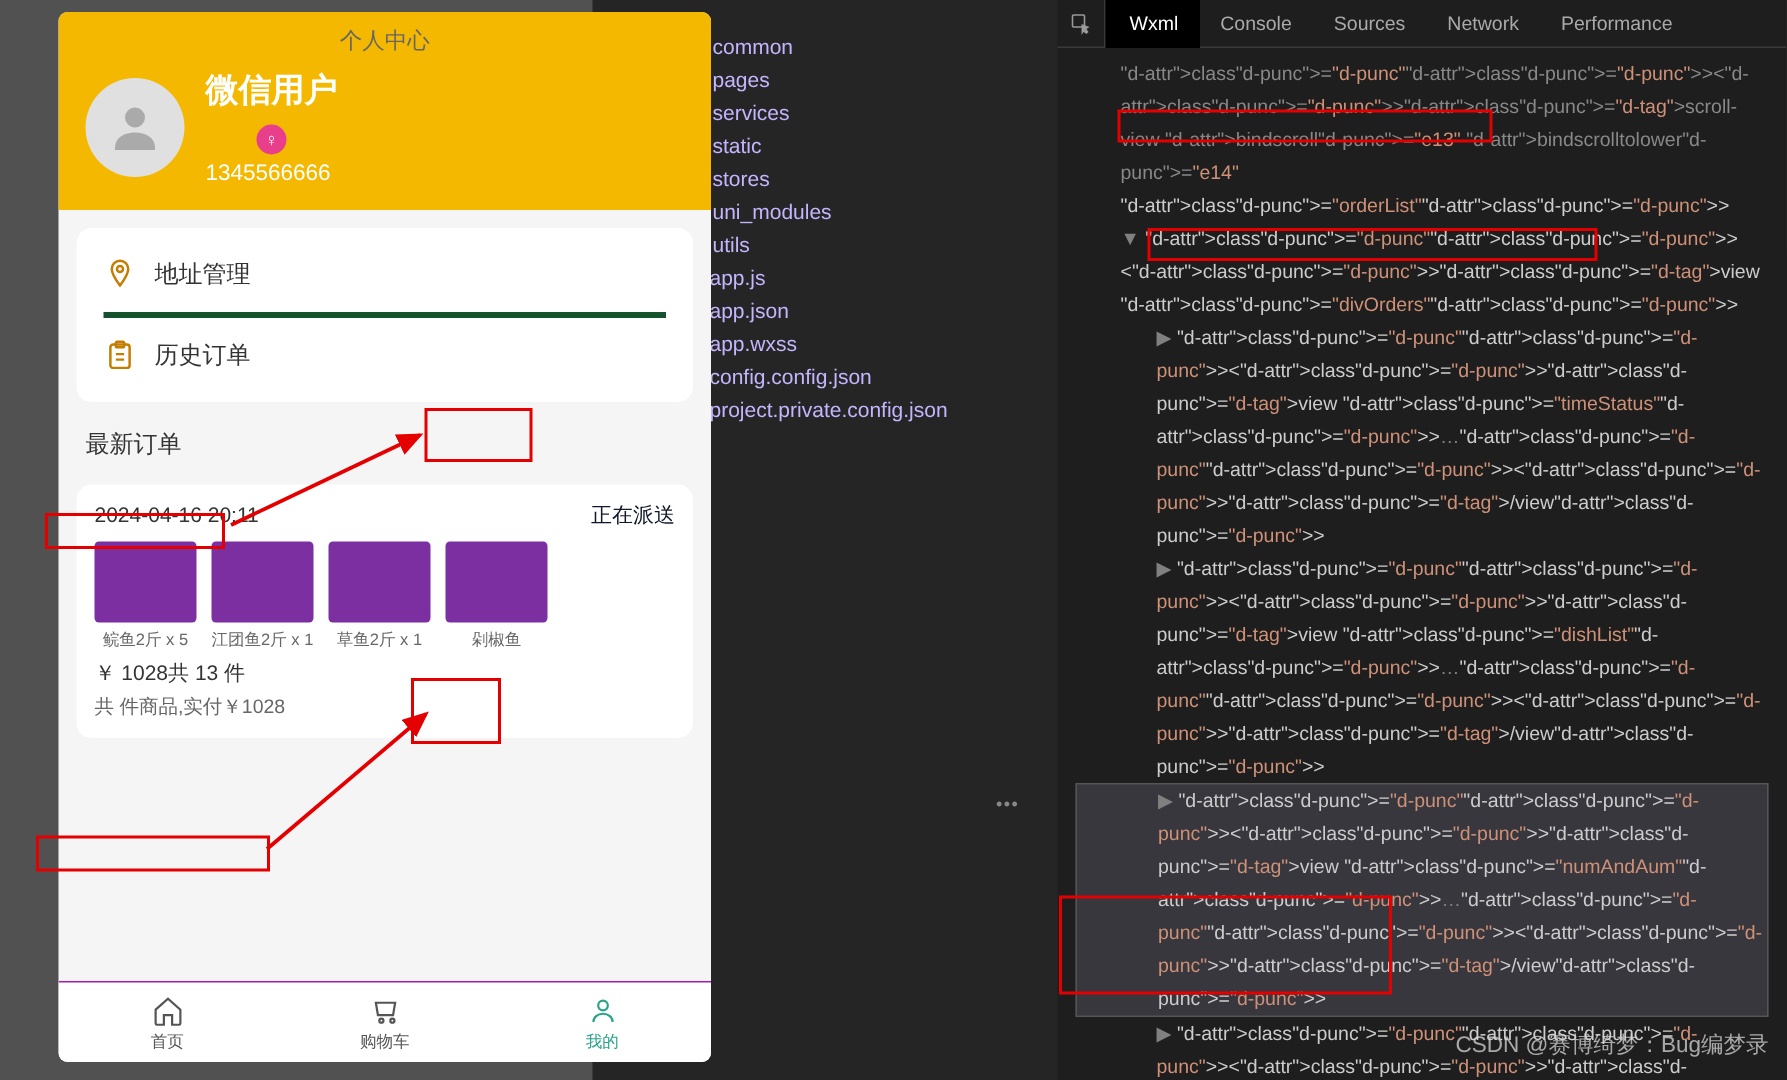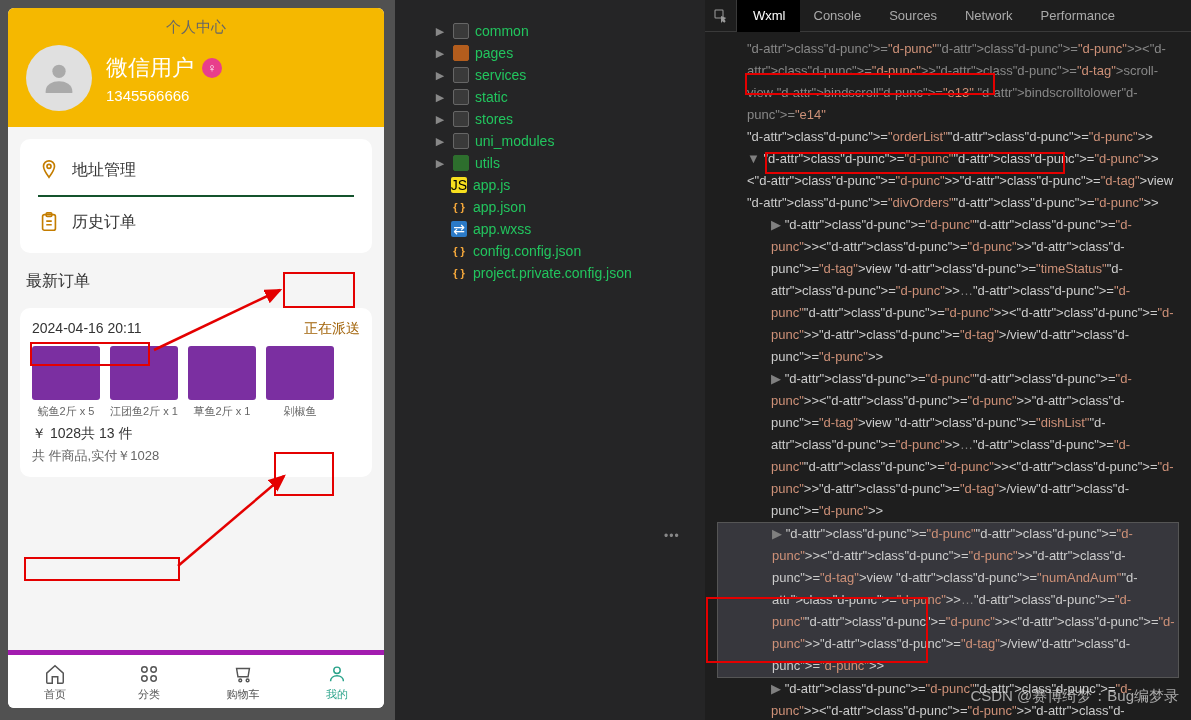--- a/index.html
+++ b/index.html
@@ -1,62 +1,62 @@
 <!DOCTYPE html>
 <html><head>
 <meta charset="utf-8">
 <style>
 * { margin: 0; padding: 0; box-sizing: border-box; font-family: -apple-system, "Microsoft YaHei", sans-serif; }
 body { background: #252526; display: flex; width: 1191px; height: 720px; overflow: hidden; color: #ccc; position: relative; }
 
 
 .mobile-wrap { width: 395px; height: 720px; background: #515151; padding: 8px; position: relative; }
-.mobile { width: 376px; height: 700px; background: #f5f5f5; border-radius: 6px; overflow: hidden; position: relative; display: flex; flex-direction: column; }
+.mobile { width: 435px; height: 700px; background: #f5f5f5; border-radius: 6px; overflow: hidden; position: relative; display: flex; flex-direction: column; margin-left: 31px; }
 .m-header { background: #f5b800; padding: 10px 0 16px 0; }
 .m-title { text-align: center; font-size: 15px; color: #666; padding-bottom: 8px; }
 .m-user { display: flex; align-items: center; padding: 0 18px; }
 .m-avatar { width: 66px; height: 66px; border-radius: 50%; background: #e0e0e0; display: flex; align-items: center; justify-content: center; }
 .m-avatar svg { width: 40px; height: 40px; fill: #aaa; }
 .m-uinfo { margin-left: 14px; color: #fff; }
-.m-uname { font-size: 22px; font-weight: 400; display: flex; align-items: center; gap: 8px; }
+.m-uname { font-size: 22px; font-weight: 700; display: flex; align-items: center; gap: 8px; flex-direction: column; }
 .m-badge { width: 20px; height: 20px; border-radius: 50%; background: #e83e8c; display: inline-flex; align-items: center; justify-content: center; color: #fff; font-size: 12px; }
 .m-phone { font-size: 15px; margin-top: 4px; }
 .m-menu { background: #fff; margin: 12px; border-radius: 10px; padding: 6px 18px; }
 .m-menu-item { display: flex; align-items: center; padding: 14px 0; font-size: 16px; color: #333; }
-.m-menu-item:first-child { border-bottom: 2px solid #14532d; }
+.m-menu-item:first-child { border-bottom: 4px solid #14532d; }
 .m-menu-item .mi { width: 22px; height: 22px; margin-right: 12px; }
 .m-section-hdr { padding: 6px 18px; font-size: 16px; color: #333; display:flex; justify-content:space-between; align-items:flex-end; }
 .m-order { background: #fff; margin: 10px 12px; border-radius: 10px; padding: 12px; }
 .m-order-top { display: flex; justify-content: space-between; font-size: 14px; color: #333; margin-bottom: 8px; }
 .m-dishes { display: flex; gap: 10px; }
 .m-dish { display: flex; flex-direction: column; align-items: center; font-size: 11px; color: #666; gap: 4px; }
 .m-dish-img { width: 68px; height: 54px; background: #7b2fa1; border-radius: 3px; }
 .m-num { font-size: 14px; color: #333; margin-top: 6px; }
 .m-result { font-size: 13px; color: #666; margin-top: 4px; }
-.m-tabbar { margin-top: auto; display: flex; background: #fff; border-top: 5px solid #a21caf; }
+.m-tabbar { margin-top: auto; display: flex; background: #fff; border-top: 1px solid #a21caf; }
 .m-tab { flex: 1; padding: 8px 0 6px; display: flex; flex-direction: column; align-items: center; font-size: 11px; color: #555; gap: 2px; }
 .m-tab.active { color: #2aa38a; }
 .m-tab svg { width: 22px; height: 22px; fill: none; stroke: currentColor; stroke-width: 1.6; }
 
 
 .redbox { position: absolute; border: 2px solid #e40000; pointer-events: none; z-index: 50; }
 .arrow { position: absolute; z-index: 49; }
 
 
 .tree { width: 310px; background: #252526; padding: 20px 8px; font-size: 14px; overflow-y: auto; }
 .tree-row { display: flex; align-items: center; padding: 3px 0; gap: 6px; color: #ccc; }
 .tree-caret { width: 14px; color: #888; font-size: 11px; text-align: center; }
 .tree-icon { width: 16px; height: 16px; border-radius: 2px; display: inline-flex; align-items: center; justify-content: center; font-size: 14px; font-weight: normal; }
 .fi-folder { background: #3a3a3a; border: 1px solid #666; }
 .fi-folder.orange { background: #b35d1d; border-color: #b35d1d; }
 .fi-folder.green { background: #2d6e2d; border-color: #2d6e2d; }
 .fi-js { background: #f7df1e; color: #000; }
 .fi-json { background: transparent; color: #f7a93b; font-size: 11px; font-weight: bold; }
 .fi-wxss { background: #2b7ac7; color: #fff; }
-.tree-name { color: #22c55e; }
+.tree-name { color: #c4b5fd; }
 
 
 .dev { flex: 1; background: #1e1e1e; display: flex; flex-direction: column; position: relative; }
 .dev-tabs { display: flex; align-items: center; border-bottom: 1px solid #3a3a3a; font-size: 13px; height: 32px; }
 .dev-tabs .sel { width: 32px; height: 32px; display: flex; align-items: center; justify-content: center; color: #999; border-right: 1px solid #3a3a3a; }
 .dev-tab { padding: 0 14px; line-height: 32px; color: #aaa; }
 .dev-tab.active { background: #000; color: #fff; padding-left: 16px; }
 .dev-dom { padding: 6px 12px; font-family: Consolas, monospace; font-size: 13px; line-height: 22px; position: relative; }
 .d-indent1 { padding-left: 30px; }
 .d-indent2 { padding-left: 54px; }
@@ -110,21 +110,21 @@
     </div>
 
     <div class="m-section-hdr">
       <span>最新订单</span>
     </div>
 
 
     <div class="m-order">
       <div class="m-order-top">
         <span>2024-04-16 20:11</span>
-        <span style="color:#a16207;">正在派送</span>
+        <span style="color:#0f172a;">正在派送</span>
       </div>
       <div class="m-dishes" id="dishes2">
           <div class="m-dish">
             <div class="m-dish-img"></div>
             <span>鲩鱼2斤 x 5</span>
           </div>
           <div class="m-dish">
             <div class="m-dish-img"></div>
             <span>江团鱼2斤 x 1</span>
           </div>
@@ -140,29 +140,20 @@
       <div class="m-num">￥ 1028共 13 件</div>
       <div class="m-result">共 件商品,实付￥1028</div>
     </div>
 
     <div class="m-tabbar">
       <div class="m-tab">
           <svg viewBox="0 0 24 24">
             <path d="M3 11l9-8 9 8v10a1 1 0 01-1 1h-5v-7h-6v7H4a1 1 0 01-1-1z"></path>
           </svg>
           <span>首页</span>
-        </div>
-      <div class="m-tab">
-          <svg viewBox="0 0 24 24">
-            <circle cx="7" cy="7" r="3"></circle>
-            <circle cx="17" cy="7" r="3"></circle>
-            <circle cx="7" cy="17" r="3"></circle>
-            <circle cx="17" cy="17" r="3"></circle>
-          </svg>
-          <span>分类</span>
         </div>
       <div class="m-tab">
           <svg viewBox="0 0 24 24">
             <path d="M5 6h14l-1.5 9h-11z"></path>
             <circle cx="9" cy="19" r="1.5"></circle>
             <circle cx="17" cy="19" r="1.5"></circle>
           </svg>
           <span>购物车</span>
         </div>
       <div class="m-tab active">

